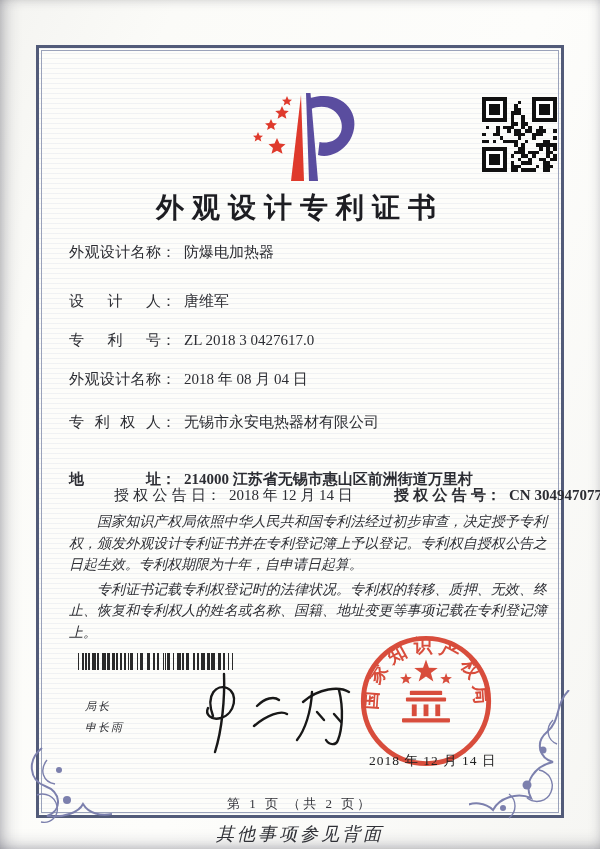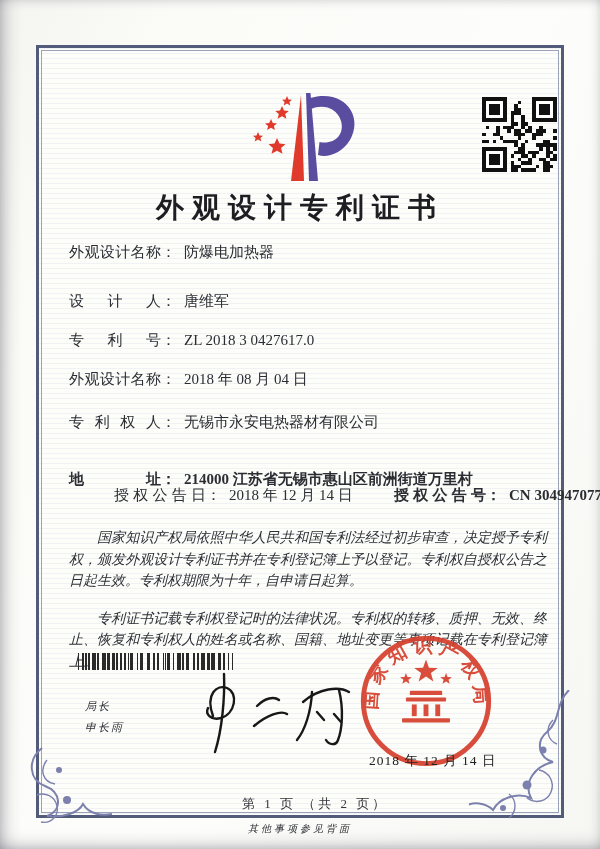--- a/index.html
+++ b/index.html
@@ -18,26 +18,26 @@
   .frame::before{content:"";position:absolute;inset:2px;border:1px solid #9aa2ba;pointer-events:none;}
   .abs{position:absolute;}
   .cert-no{left:28px;top:42px;font-size:14.5px;letter-spacing:1.5px;color:#33343a;}
   .title{left:0;top:141px;width:100%;text-align:center;font-size:28px;font-weight:700;
     letter-spacing:8px;color:#1d1d22;}
   .row{left:30px;font-size:15px;color:#2c2d33;white-space:nowrap;}
   .fl{display:inline-block;width:92px;text-align:justify;text-align-last:justify;}
   .colon{margin-right:8px;}
   .grant2{position:absolute;left:280px;top:0;white-space:nowrap;font-weight:bold;}
   .paras{left:30px;top:463px;width:478px;color:#2e2f35;}
-  .paras p{margin:16px 0 3px;font-size:14px;line-height:21.5px;text-indent:2em;
+  .paras p{margin:0 0 3px;font-size:14px;line-height:21.5px;text-indent:2em;
     font-style:italic;text-align:justify;}
   .signer{left:46px;top:648px;font-size:11px;line-height:1.95;color:#2b2c31;letter-spacing:2px;font-style:italic;}
   .seal-date{left:330px;top:704px;font-size:13.5px;color:#222;letter-spacing:1px;z-index:5;}
-  .page-line{left:0;top:747px;width:100%;text-align:center;font-size:13px;letter-spacing:3px;color:#34353b;padding-left:15px;}
-  .back-note{position:absolute;left:0;top:822px;width:100%;text-align:center;font-size:10px;
+  .page-line{left:0;top:747px;width:100%;text-align:center;font-size:13px;letter-spacing:3px;color:#34353b;}
+  .back-note{position:absolute;left:0;top:822px;width:100%;text-align:center;font-size:18px;
     font-style:italic;letter-spacing:3px;color:#2f3036;}
   svg{display:block;}
 </style>
 </head>
 <body>
 
 <div class="paper">
 
   <div class="frame">
 

